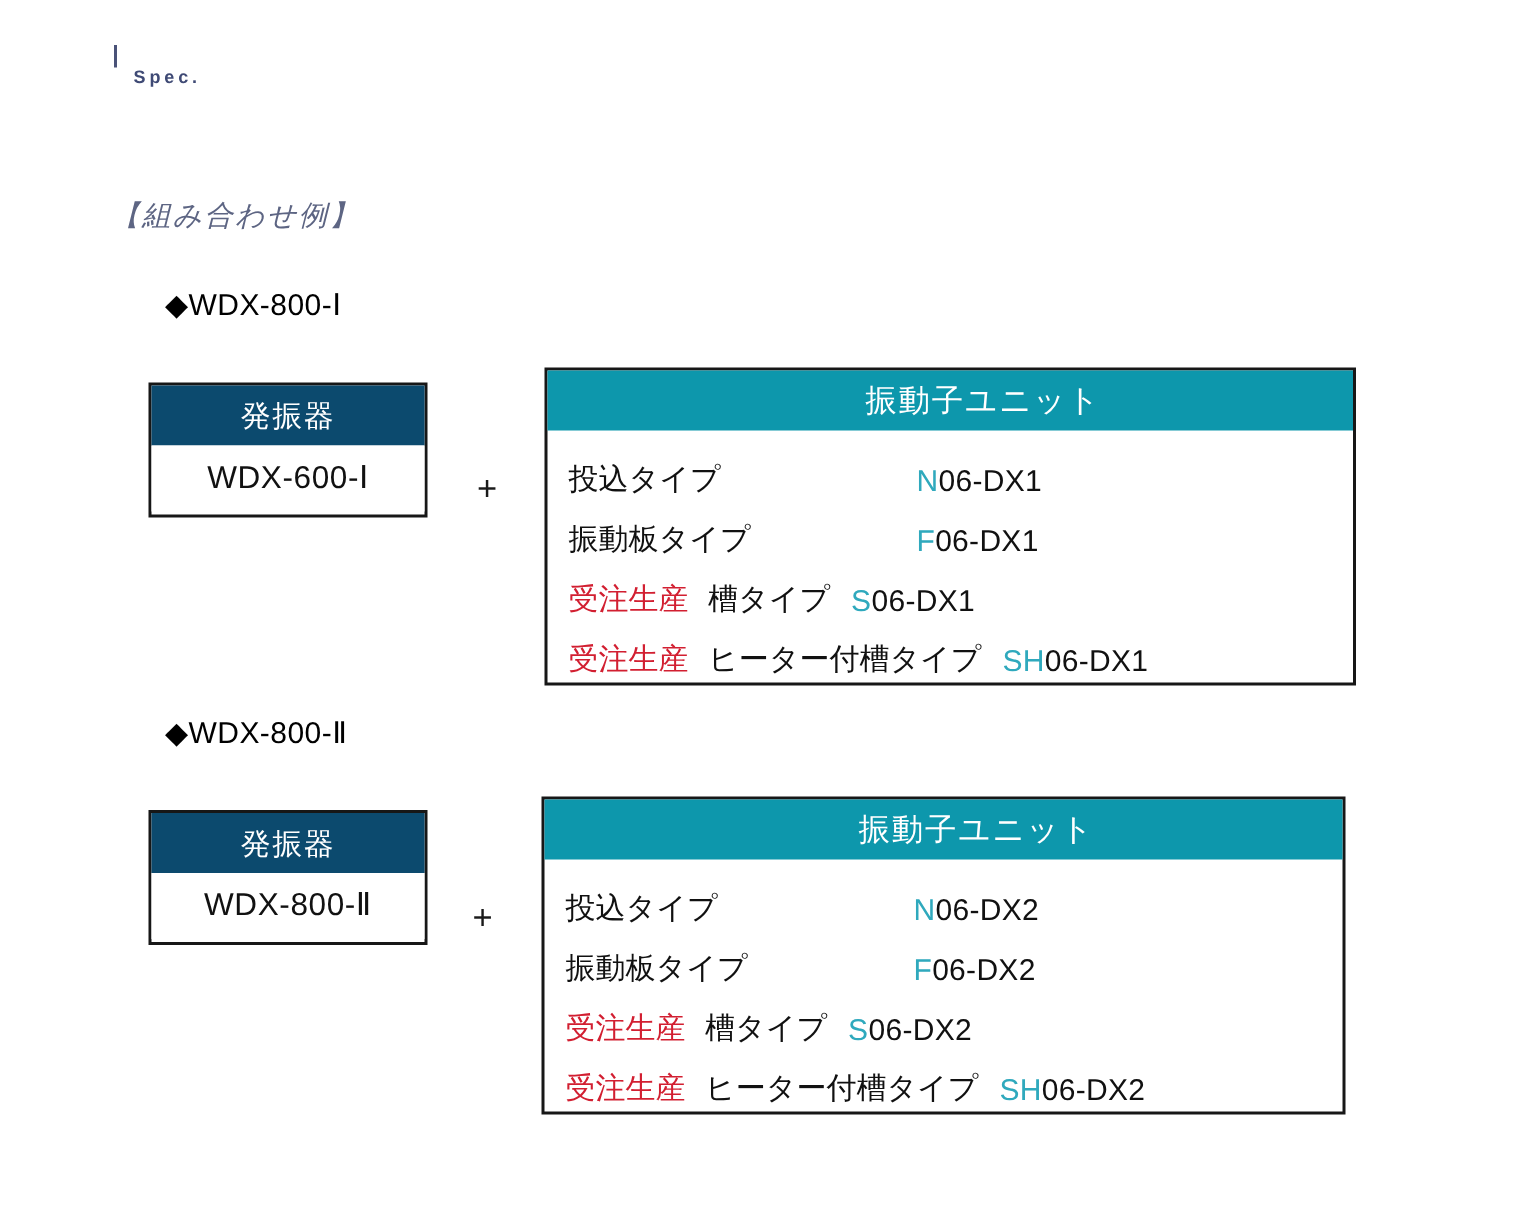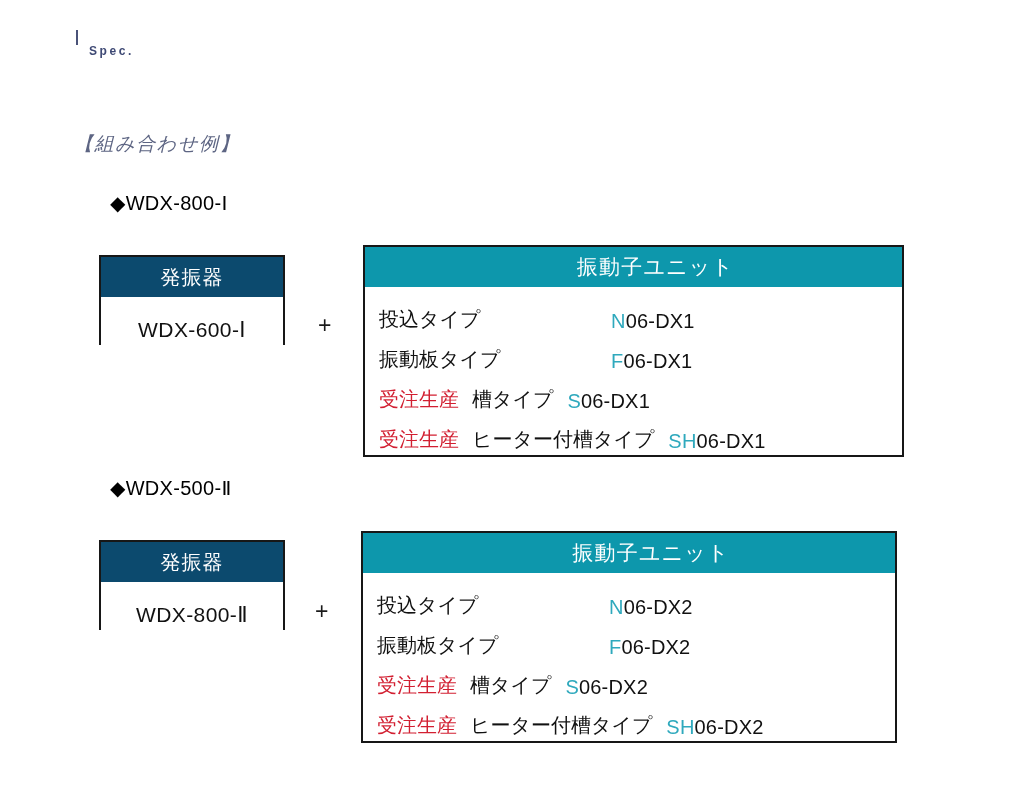--- a/index.html
+++ b/index.html
@@ -94,21 +94,20 @@
     font-family: "DejaVu Sans", "Liberation Sans", sans-serif;
   }
   .osc-body {
     text-align: center;
     font-size: 21px;
     line-height: 44px;
     height: 44px;
     color: #111111;
     background: #ffffff;
     letter-spacing: 0.4px;
-    margin-top: 11px;
   }
 
   .plus-sign {
     position: absolute;
     font-size: 23px;
     color: #1a1a1a;
     font-weight: normal;
     line-height: 1;
   }
 
@@ -215,21 +214,21 @@
         <span class="gap-sm"></span>
         <span class="row-code"><span class="prefix">SH</span><span>06-DX1</span></span>
       </div>
 
     </div>
   </div>
 </div>
 
 <div class="combo" style="top:0;">
 
-  <div class="combo-title" style="left:110px; top:476px;">◆WDX-500-Ⅱ</div>
+  <div class="combo-title" style="left:110px; top:476px;">◆WDX-800-Ⅱ</div>
 
   <div class="osc-card" style="left:99px; top:540px; width:186px; height:90px;">
     <div class="osc-head">発振器</div>
     <div class="osc-body">WDX-800-Ⅱ</div>
   </div>
 
   <div class="plus-sign" style="left:315px; top:600px;">+</div>
 
   <div class="unit-table" style="left:361px; top:531px; width:536px; height:212px;">
     <div class="unit-head">振動子ユニット</div>

